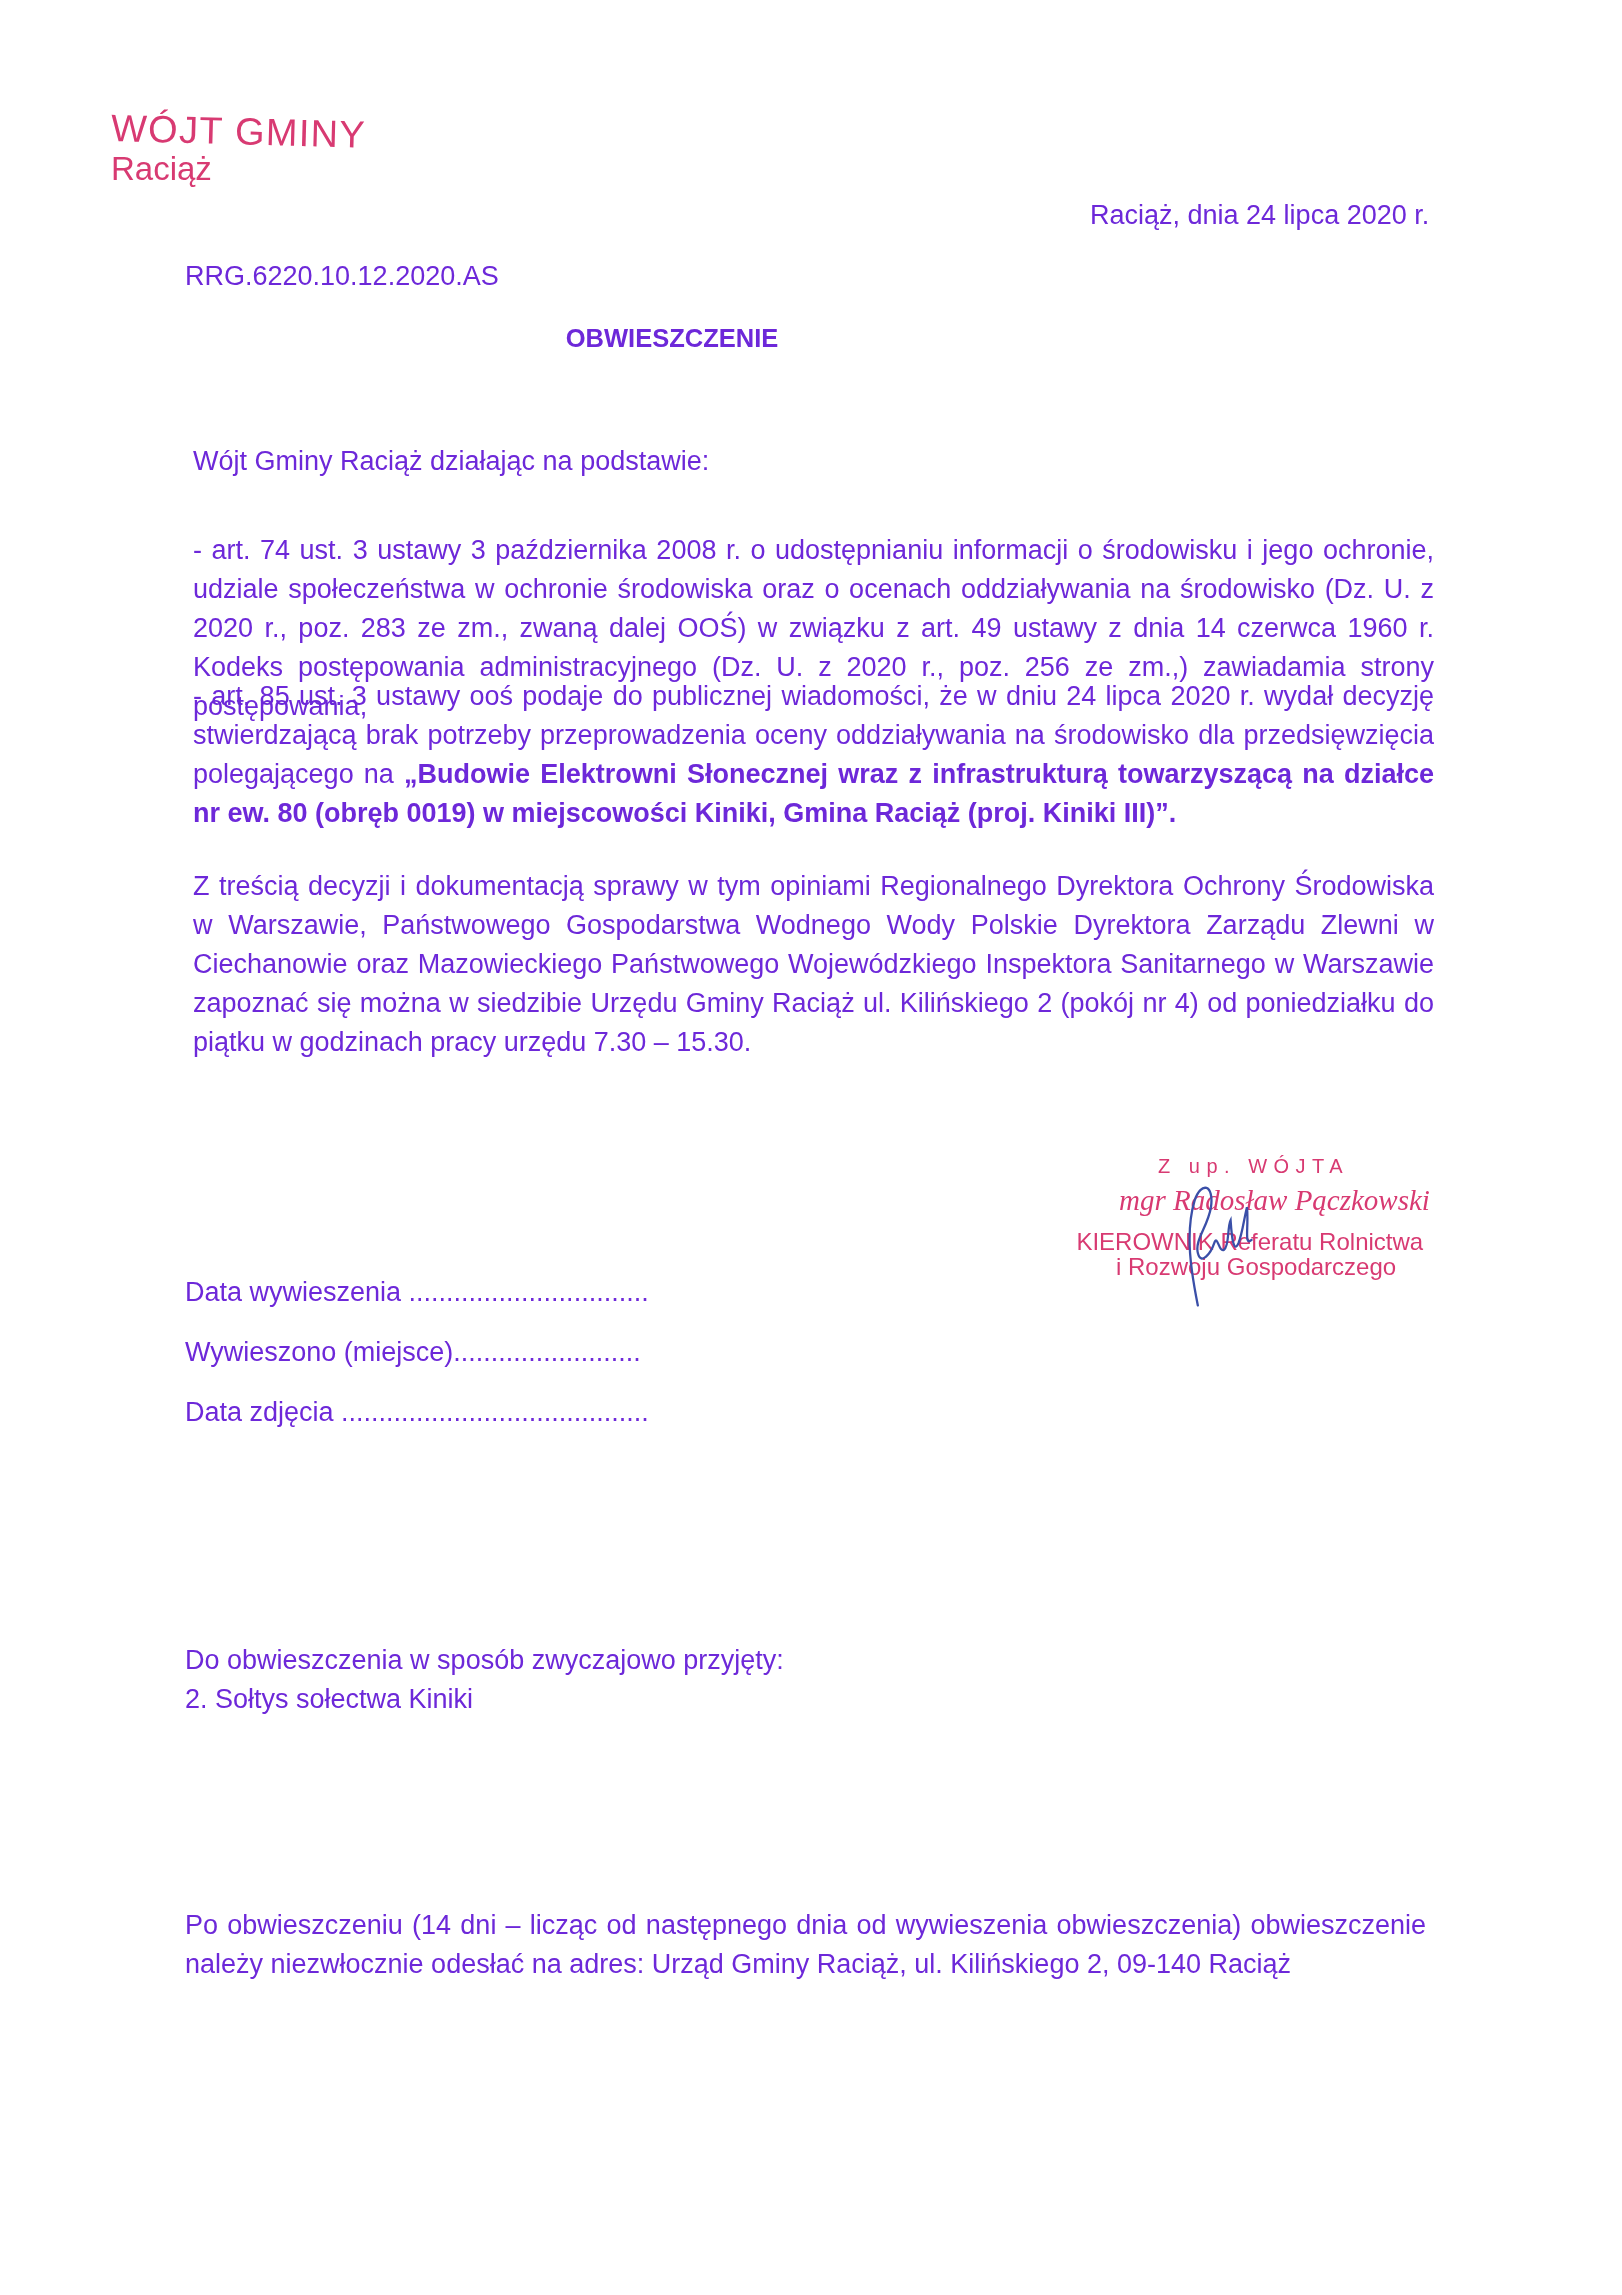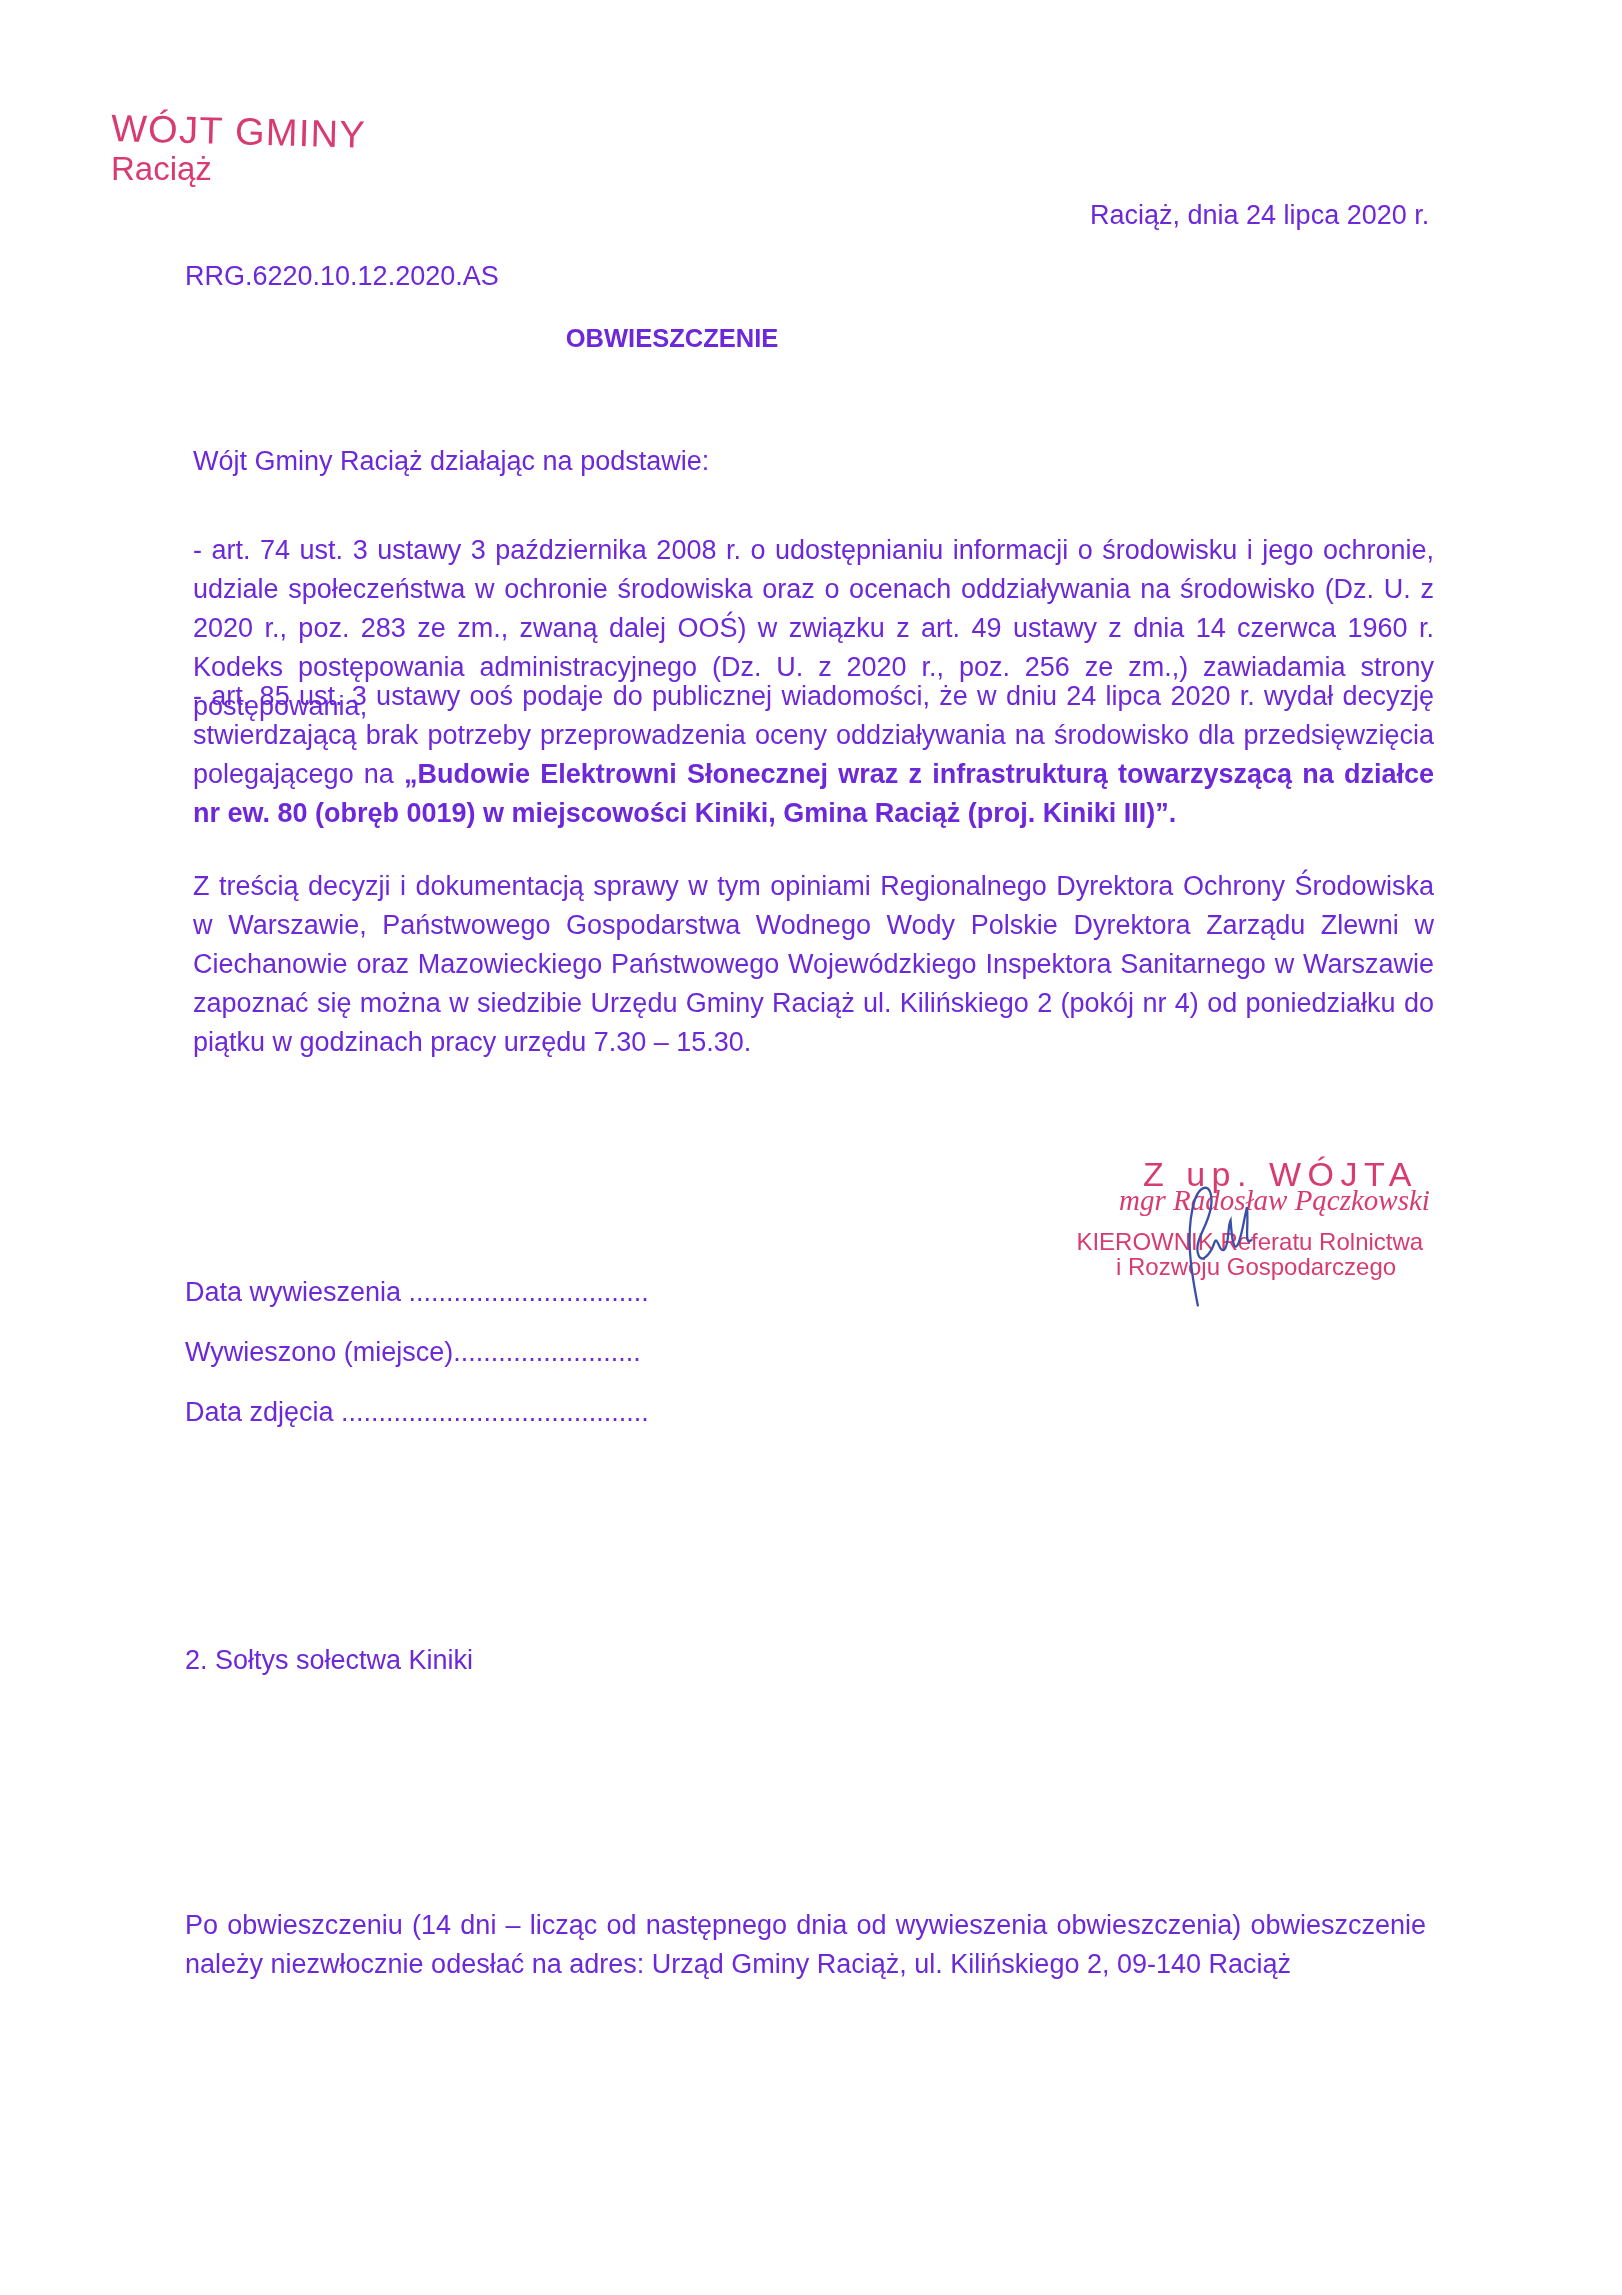--- a/index.html
+++ b/index.html
@@ -21,21 +21,21 @@
 
   .body-block { left: 193px; width: 1241px; }
   .just { text-align: justify; text-align-last: left; }
   #intro { top: 442px; }
   #para1 { top: 531px; }
   #para2 { top: 677px; }
   #para3 { top: 867px; }
   .bold { font-weight: bold; }
 
   #signature { left: 1047px; top: 1155px; width: 393px; height: 151px; }
-  #signature .s1 { position:absolute; left: 96px; top: 0px; font-size: 34px; letter-spacing: 6.5px; }
+  #signature .s1 { position:absolute; left: 111px; top: 0px; font-size: 20px; letter-spacing: 6.5px; }
   #signature .s2 { position:absolute; left: 72px; top: 29.4px; font-size: 29px; }
   #signature .s3 { position:absolute; left: 29.4px; top: 73px; font-size: 24px; }
   #signature .s4 { position:absolute; left: 69px; top: 98px; font-size: 24px; }
   #signature svg { position:absolute; left: 131px; top: 26px; }
 
   #fields { left: 185px; top: 1273px; }
   #fields .row { height: 60px; line-height: 39px; }
 
   #distribution { left: 185px; top: 1641px; }
   #footer-note { left: 185px; top: 1906px; width: 1241px; }
@@ -82,17 +82,18 @@
   </div>
   <div class="row">
     <span>Wywieszono (miejsce)</span><span>.........................</span>
   </div>
   <div class="row">
     <span>Data zdjęcia </span><span>.........................................</span>
   </div>
 </div>
 
 <div id="distribution" class="abs txt">
+  <div>Do obwieszczenia w sposób zwyczajowo przyjęty:</div>
   <div>2. Sołtys sołectwa Kiniki</div>
 </div>
 
 <div id="footer-note" class="abs txt just">Po obwieszczeniu (14 dni – licząc od następnego dnia od wywieszenia obwieszczenia) obwieszczenie należy niezwłocznie odesłać na adres: Urząd Gminy Raciąż, ul. Kilińskiego 2, 09-140 Raciąż</div>
 
 
 </body></html>

